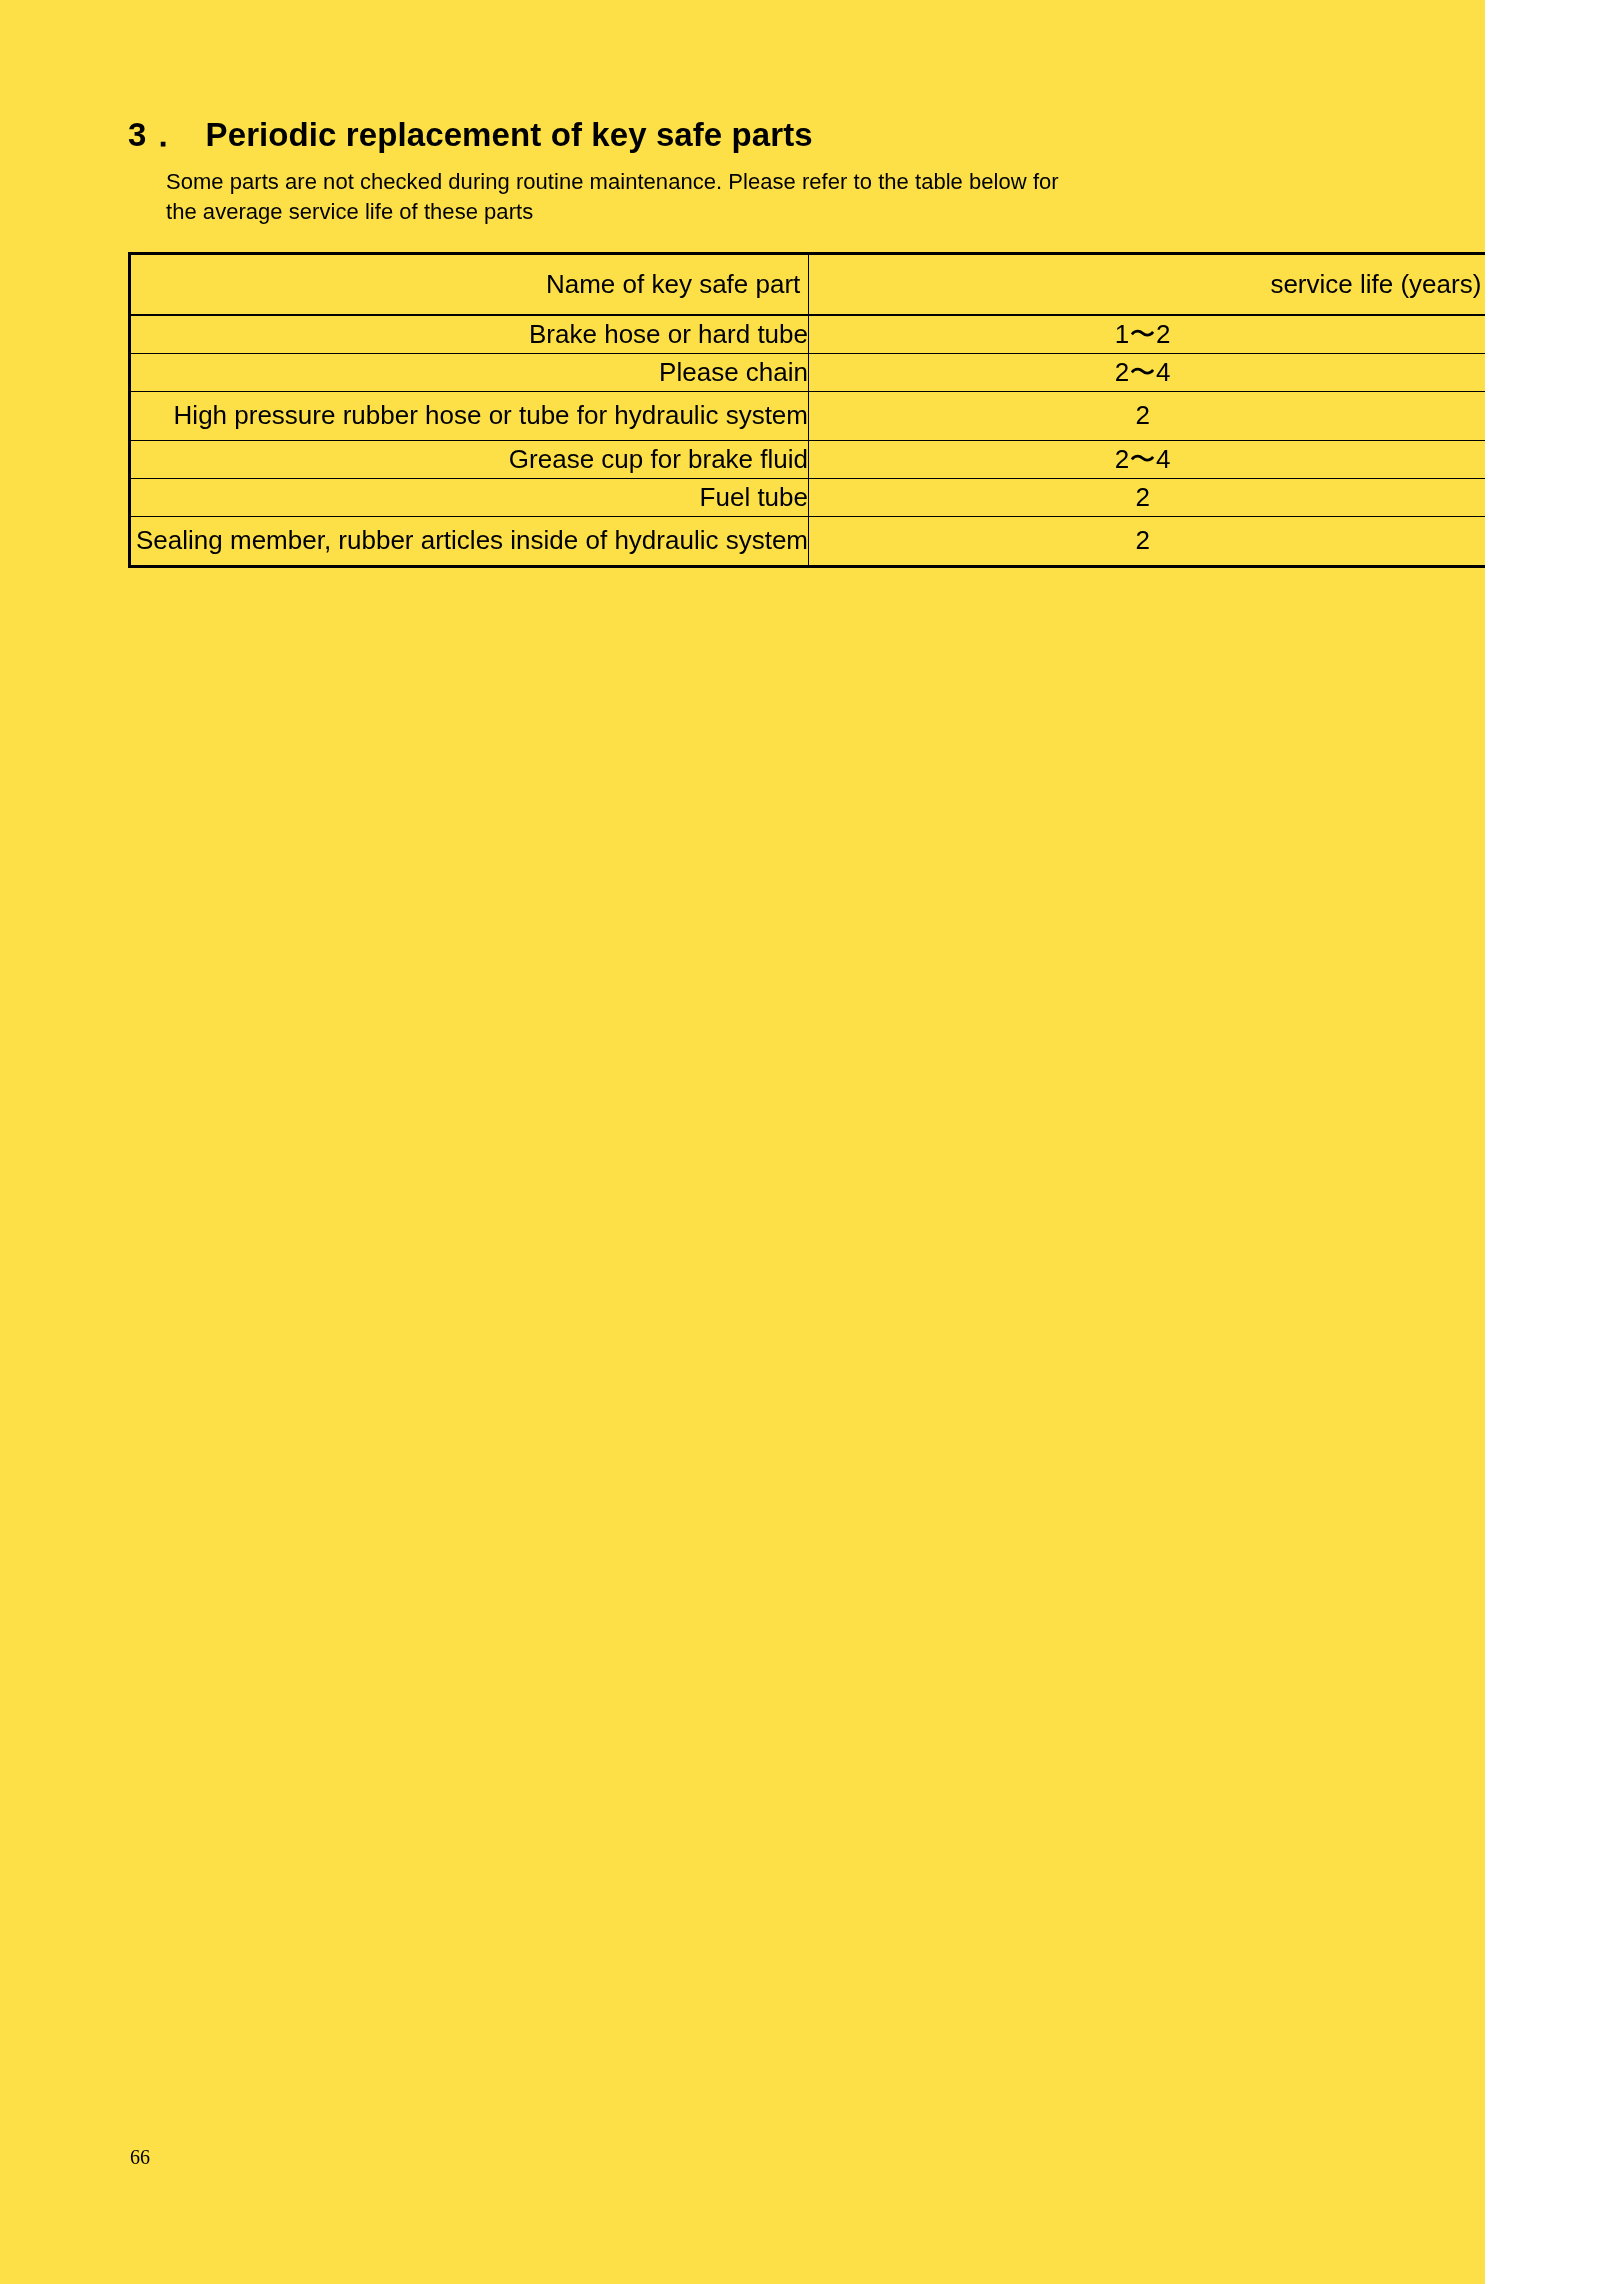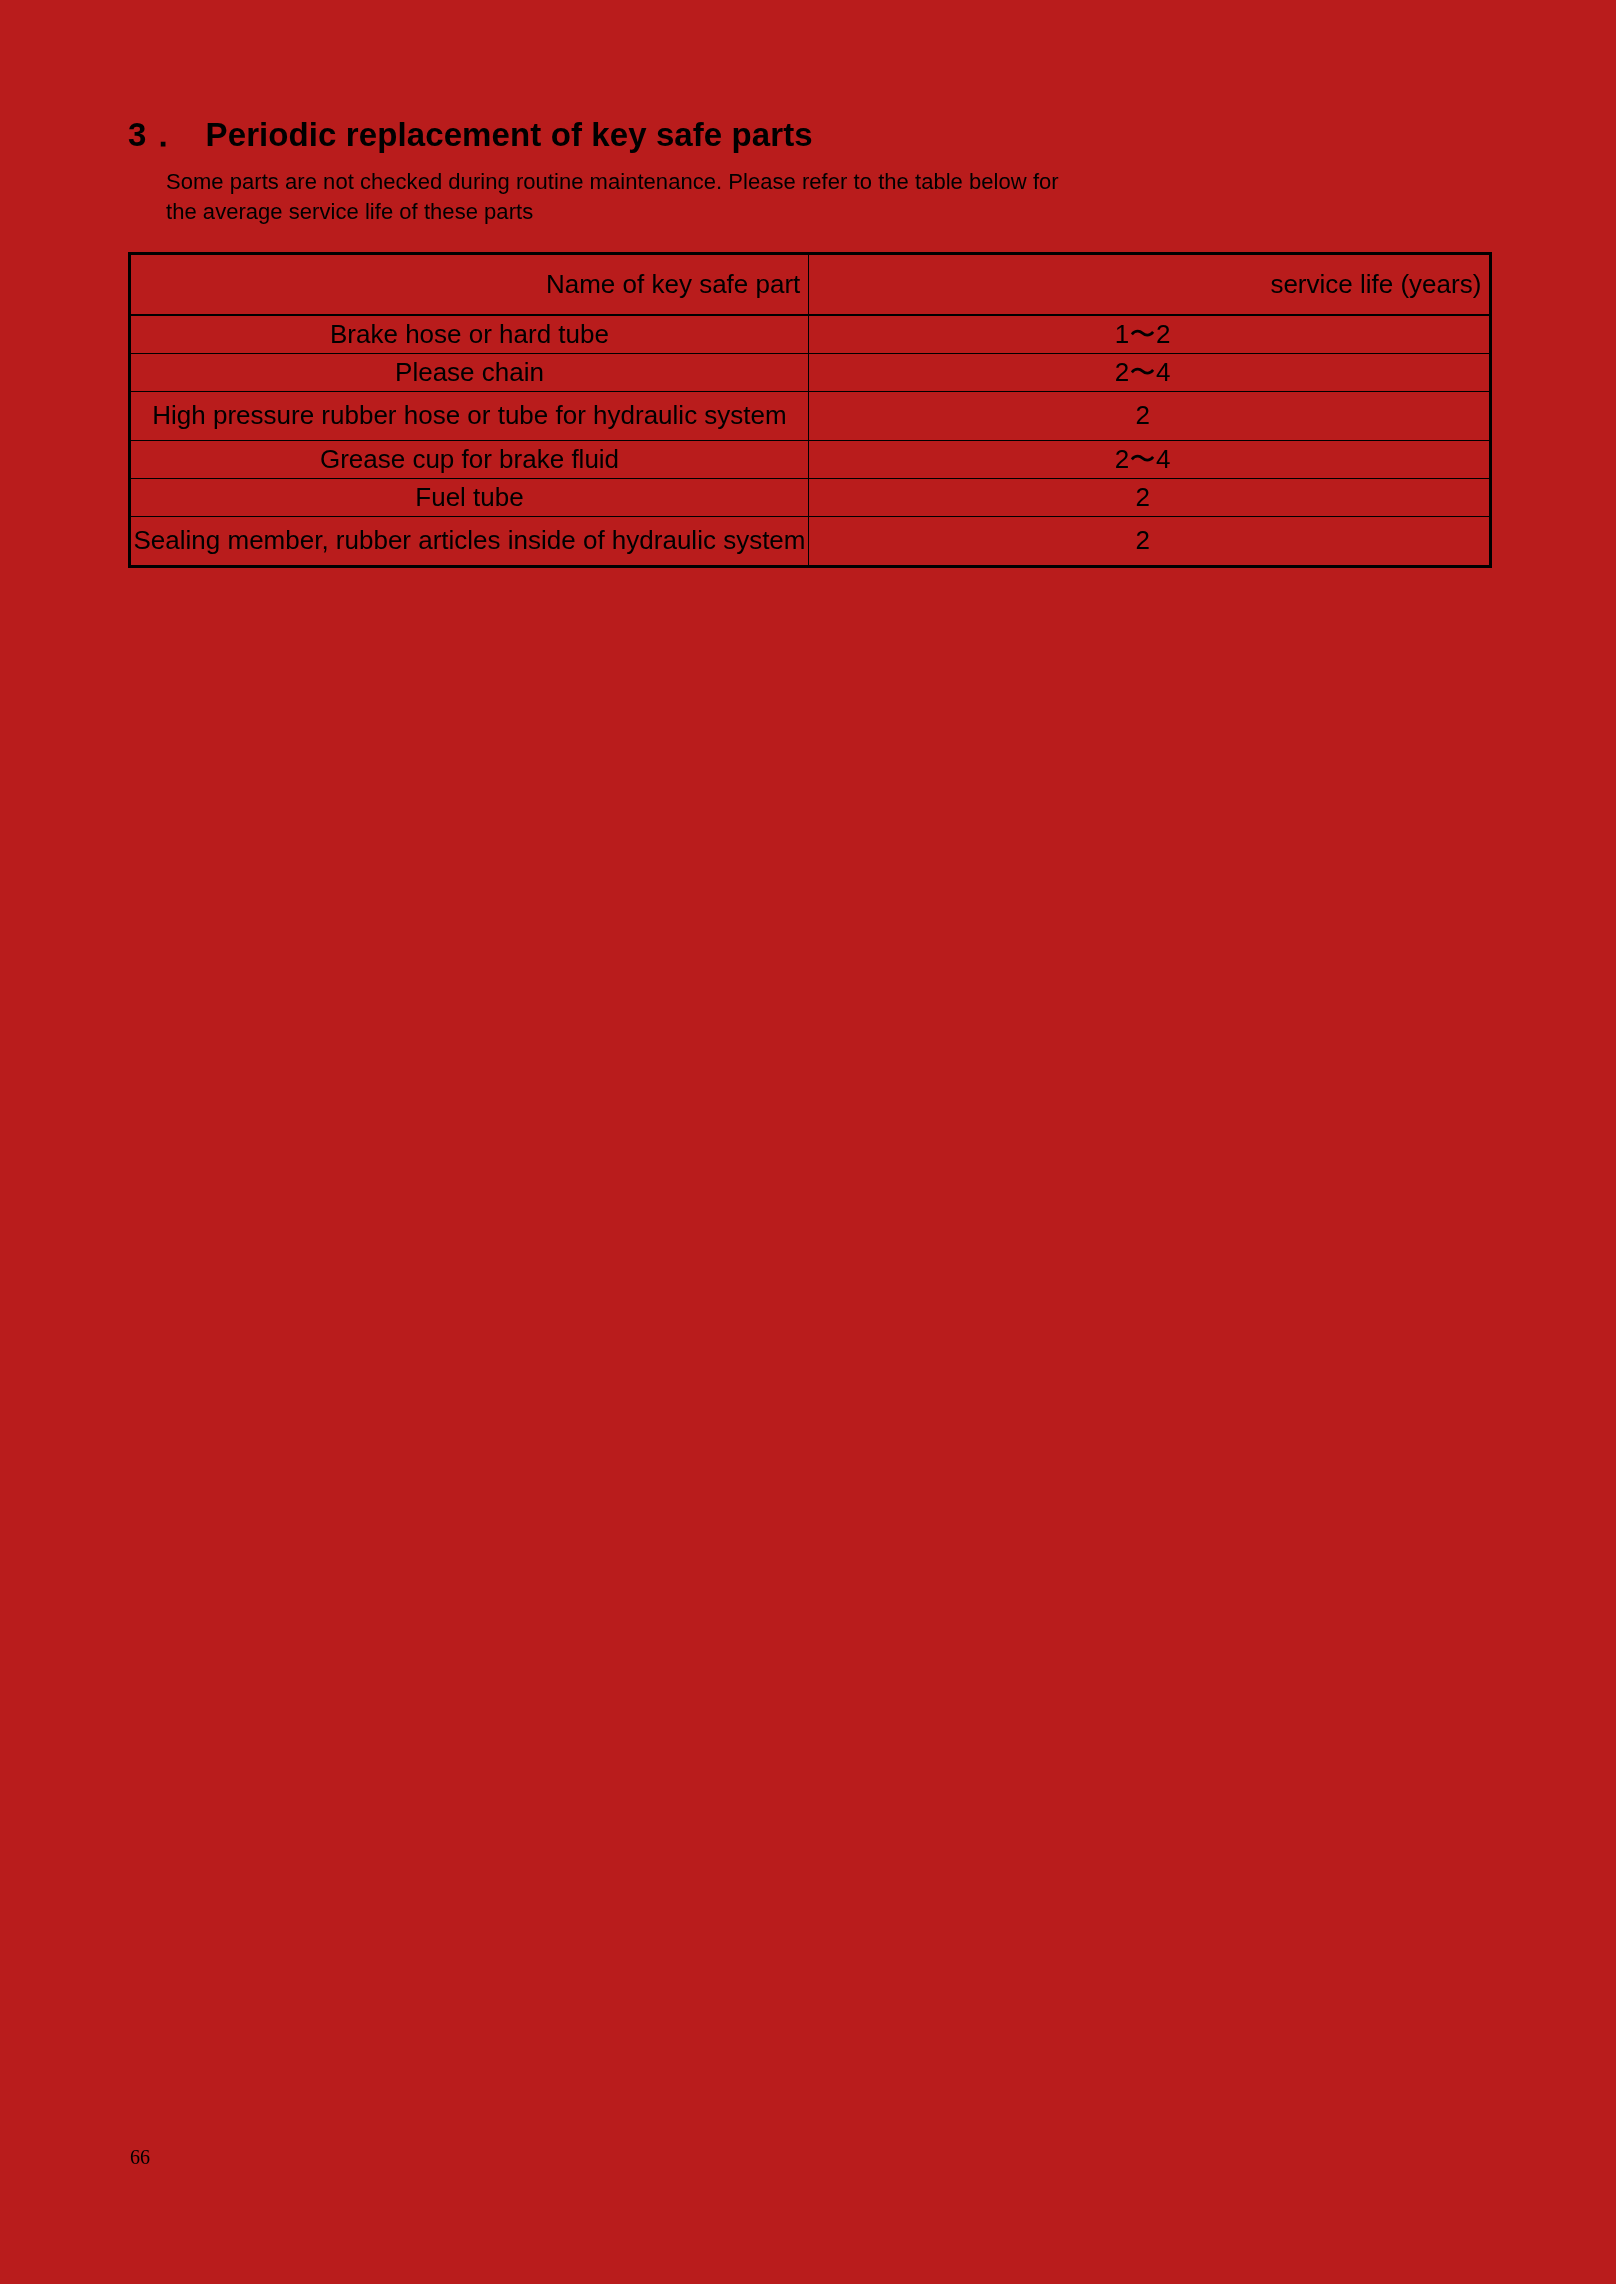--- a/index.html
+++ b/index.html
@@ -3,23 +3,23 @@
 <meta charset="utf-8">
 <style>
   html, body {
     margin: 0;
     padding: 0;
     background: #ffffff;
   }
 
   .page {
     position: relative;
-    width: 1616px;
+    width: 1485px;
     height: 2284px;
-    background: #b91c1c;
+    background: #fde047;
     font-family: "Liberation Sans", sans-serif;
     color: #000000;
     overflow: hidden;
   }
 
   .content {
     position: absolute;
     left: 128px;
     top: 116px;
     width: 1361px;
@@ -84,21 +84,21 @@
   table.parts tr.head td {
     text-align: right;
     height: 50px;
     border-bottom-width: 2.3px;
   }
   table.parts tr.head td.h-name { padding: 4.6px 7.7px; }
   table.parts tr.head td.h-life { padding: 4.6px 7.7px; }
 
   
   td.cell-name {
-    text-align: center;
+    text-align: right;
     padding: 7px 9.3px 7px 11px;
   }
   td.cell-life {
     text-align: center;
     padding: 7px 9.3px;
   }
   td.cell-life .val {
     display: inline-block;
     position: relative;
     left: -6.2px;

